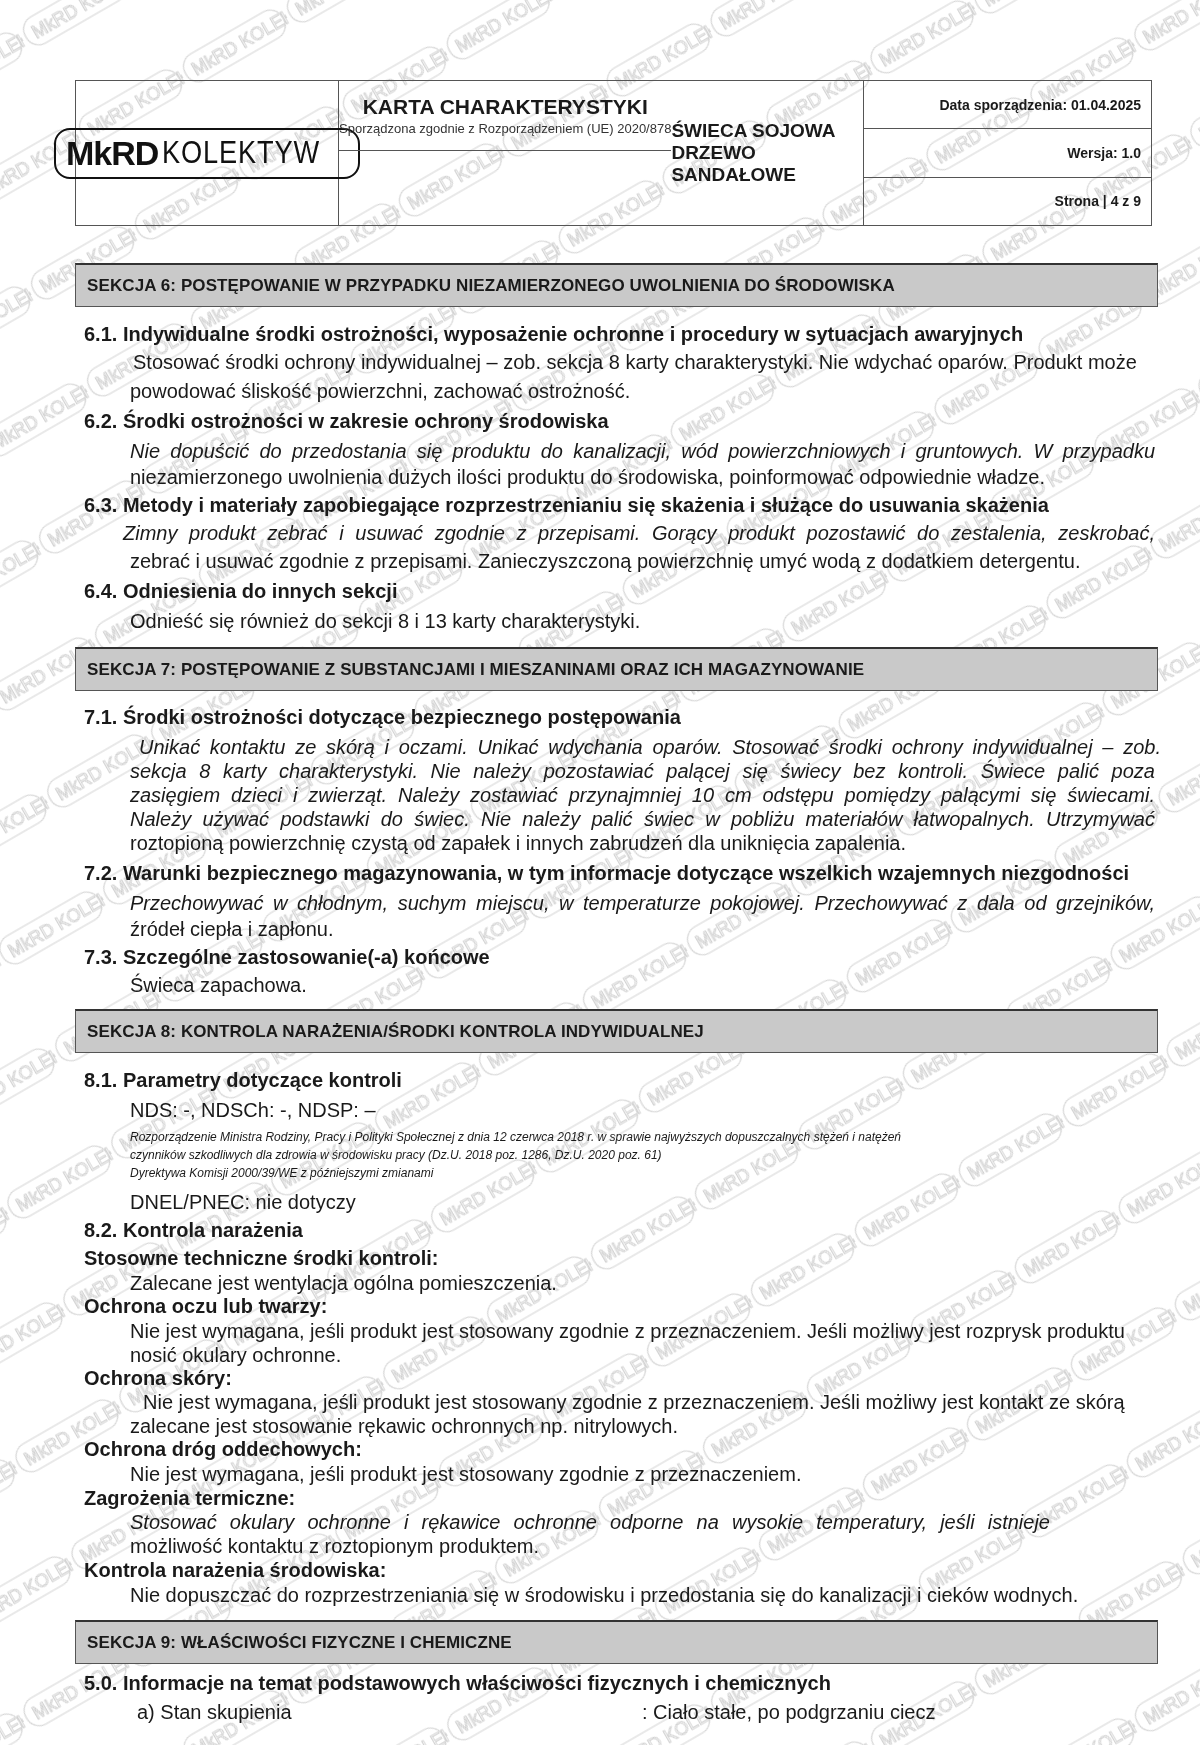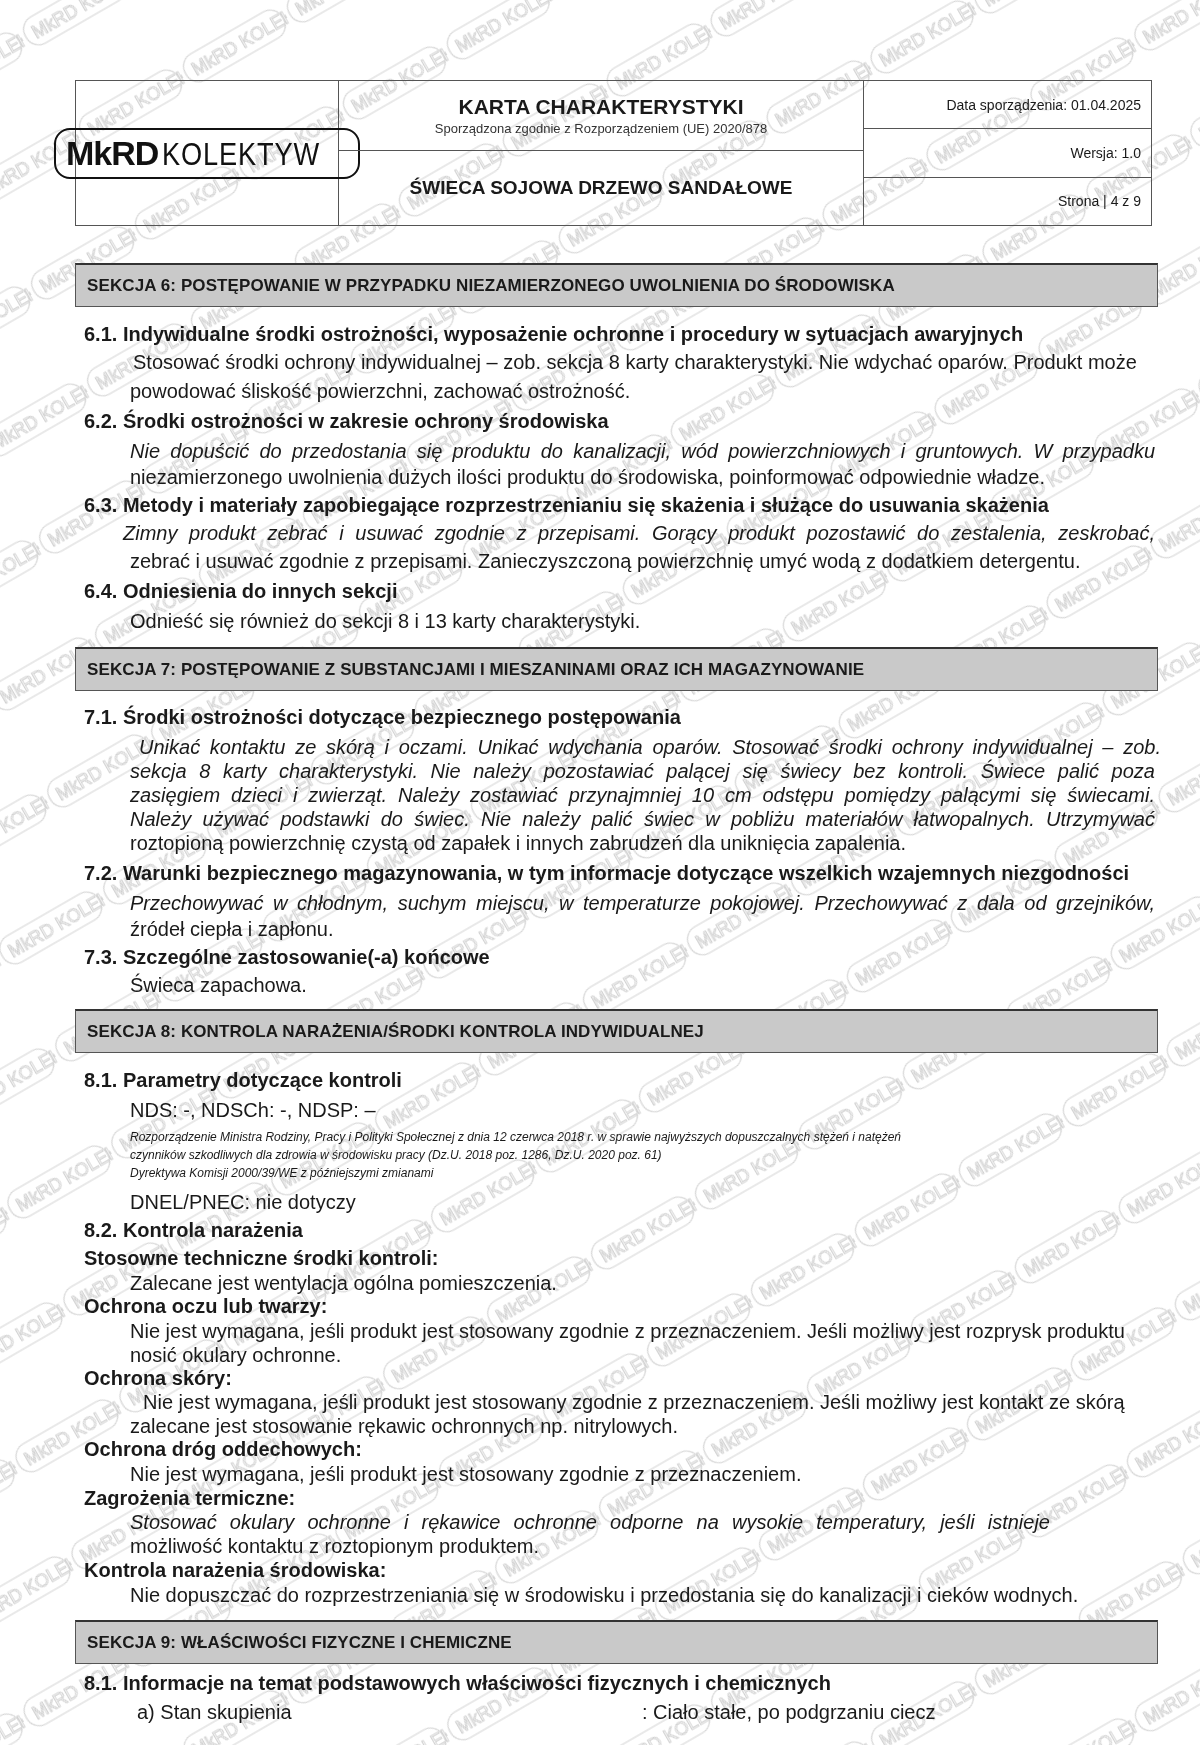--- a/index.html
+++ b/index.html
@@ -18,31 +18,31 @@
   .hdr {
     position: absolute; left: 75px; top: 80px; width: 1077px; height: 146px;
     border: 1.5px solid #555; box-sizing: border-box; display: flex;
   }
   .hdr-logo {
     width: 262px; border-right: 1.5px solid #555; display: flex;
     align-items: center; justify-content: center;
   }
   .logo-pill {
     border: 2.5px solid #111; border-radius: 16px; padding: 4px 10px;
-    display: flex; align-items: flex-end; gap: 4px;
+    display: flex; align-items: flex-start; gap: 4px;
   }
   .logo-mkrd { font-weight: bold; font-size: 34px; letter-spacing: -1px; color: #111; }
   .logo-kol { font-size: 32px; letter-spacing: 1px; color: #111; font-weight: normal; transform: scaleX(0.85); transform-origin: left; }
-  .hdr-mid { width: 524px; border-right: 1.5px solid #555; display: flex; flex-direction: column; justify-content: flex-end; }
+  .hdr-mid { width: 524px; border-right: 1.5px solid #555; display: flex; flex-direction: row; justify-content: flex-end; }
   .hdr-mid-top { height: 70px; border-bottom: 1.5px solid #555; text-align: center; box-sizing: border-box; padding-top: 14px; }
   .hdr-title { font-weight: bold; font-size: 21px; display: block; }
   .hdr-sub { font-size: 13px; display: block; margin-top: 2px; color: #333; }
   .hdr-mid-bot { flex: 1; display: flex; align-items: center; justify-content: center; font-weight: bold; font-size: 19px; }
   .hdr-right { flex: 1; display: flex; flex-direction: column; }
-  .hdr-cell { flex: 1; border-bottom: 1.5px solid #555; display: flex; align-items: center; justify-content: flex-end; padding-right: 10px; font-weight: normal; font-size: 14px; }
+  .hdr-cell { flex: 1; border-bottom: 1.5px solid #555; display: flex; align-items: center; justify-content: flex-end; padding-right: 10px; font-weight: bold; font-size: 14px; }
   .hdr-cell:last-child { border-bottom: none; }
 
   
   .sec-head {
     position: absolute; left: 75px; width: 1083px; height: 44px; box-sizing: border-box;
     background: #c9c9c9; border: 1.5px solid #555; border-top: 2.5px solid #333;
     display: flex; align-items: center; padding-left: 11px;
     font-weight: bold; font-size: 17px; letter-spacing: 0.1px;
   }
   .line { position: absolute; font-size: 20px; white-space: nowrap; }
@@ -132,16 +132,16 @@
   <div class="line body1" style="top:1415px">zalecane jest stosowanie rękawic ochronnych np. nitrylowych.</div>
   <div class="line lbl" style="top:1438px">Ochrona dróg oddechowych:</div>
   <div class="line body1" style="top:1463px">Nie jest wymagana, jeśli produkt jest stosowany zgodnie z przeznaczeniem.</div>
   <div class="line lbl" style="top:1487px">Zagrożenia termiczne:</div>
   <div class="line body1 just" style="top:1511px; width:920px">Stosować okulary ochronne i rękawice ochronne odporne na wysokie temperatury, jeśli istnieje</div>
   <div class="line body1" style="top:1535px">możliwość kontaktu z roztopionym produktem.</div>
   <div class="line lbl" style="top:1559px">Kontrola narażenia środowiska:</div>
   <div class="line body1" style="top:1584px">Nie dopuszczać do rozprzestrzeniania się w środowisku i przedostania się do kanalizacji i cieków wodnych.</div>
 
   <div class="sec-head" style="top:1620px">SEKCJA 9:  WŁAŚCIWOŚCI FIZYCZNE I CHEMICZNE</div>
-  <div class="line sub" style="top:1672px">8.1. Informacje na temat podstawowych właściwości fizycznych i chemicznych</div>
+  <div class="line sub" style="top:1672px">5.0. Informacje na temat podstawowych właściwości fizycznych i chemicznych</div>
   <div class="line" style="top:1701px; left:137px">a) Stan skupienia</div>
   <div class="line" style="top:1701px; left:642px">: Ciało stałe, po podgrzaniu ciecz</div>
 </div>
 
 </body></html>

